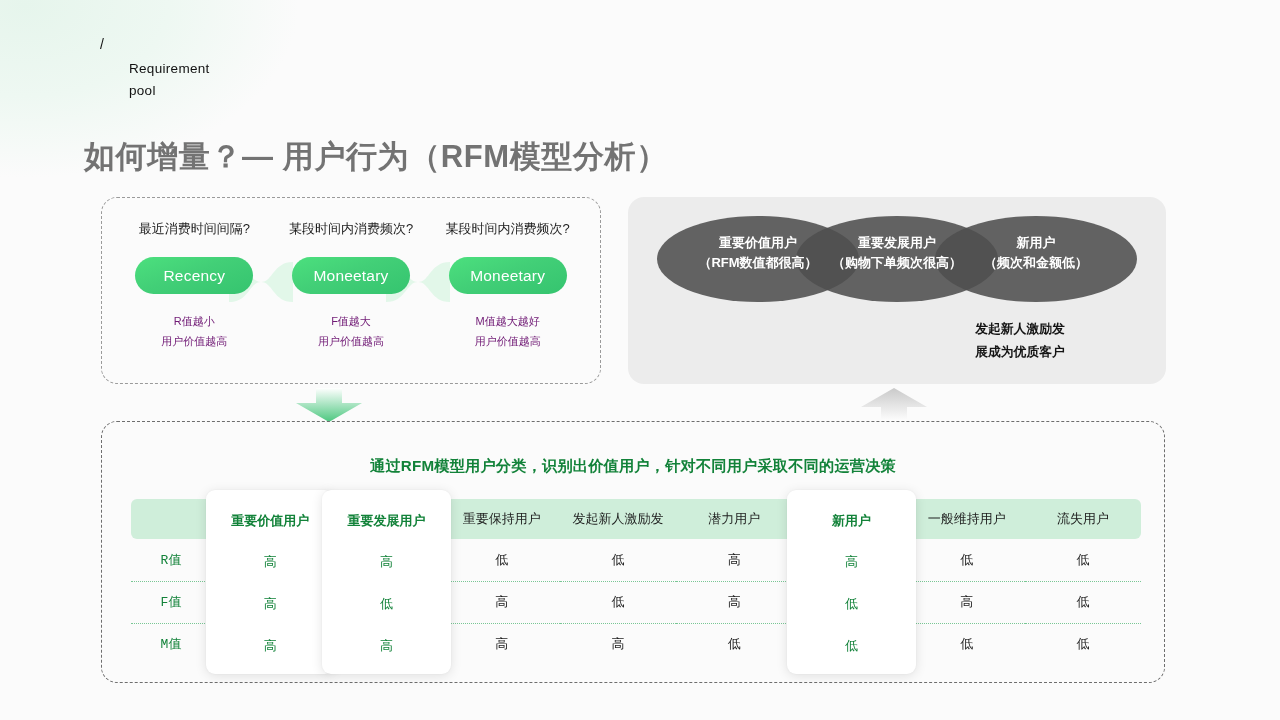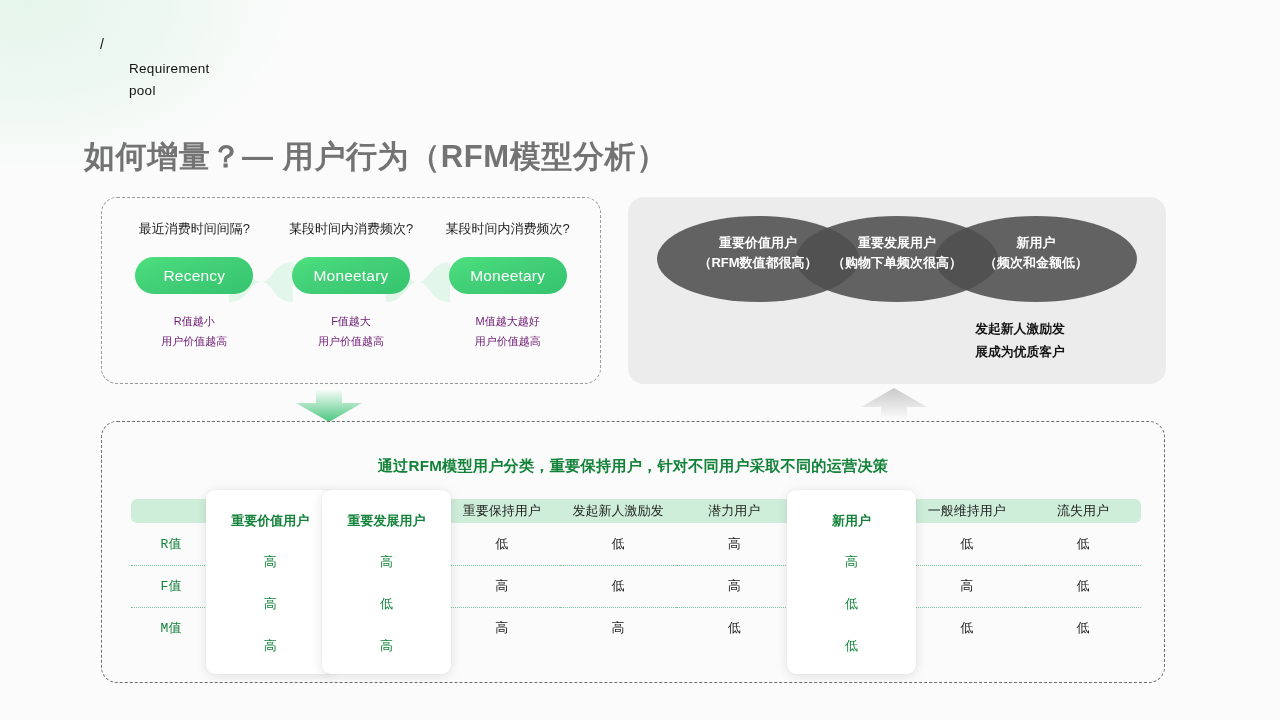--- a/index.html
+++ b/index.html
@@ -94,21 +94,21 @@
   
   #rfm-table {
     position: absolute; left: 29px; top: 77px; width: 1010px;
     border-collapse: collapse; table-layout: fixed;
   }
   #rfm-table th, #rfm-table td {
     text-align: center; font-size: 13px; color: #1d1d1d; height: 42px;
     position: relative; background: transparent;
   }
   #rfm-table thead th {
-    height: 24px; background: #cfeeda; font-weight: normal; color: #1d1d1d;
+    height: 40px; background: #cfeeda; font-weight: normal; color: #1d1d1d;
   }
   #rfm-table thead th:first-child { border-top-left-radius: 6px; border-bottom-left-radius: 6px; }
   #rfm-table thead th:last-child  { border-top-right-radius: 6px; border-bottom-right-radius: 6px; }
   #rfm-table tbody tr td { border-bottom: 1.4px dotted #79c795; font-family: Liberation Mono, monospace; }
   #rfm-table tbody tr:last-child td { border-bottom: none; }
   #rfm-table tbody td.rowlabel { color: #128239; font-weight: normal; text-align: center; }
   #rfm-table th.col-0 { width: 80px; }
 
   
   .hl-card {
@@ -213,21 +213,21 @@
   <defs>
     <linearGradient id="gUp" x1="0" y1="1" x2="0" y2="0">
       <stop offset="0%" stop-color="#ffffff"></stop>
         <stop offset="100%" stop-color="#c9c9c9"></stop>
     </linearGradient>
   </defs>
   <path d="M20,34 H46 V19 H66 L33,0 L0,19 H20 Z" fill="url(#gUp)"></path>
 </svg>
 
 <div id="result-panel">
-  <div id="result-heading">通过RFM模型用户分类，重要保持用户，针对不同用户采取不同的运营决策</div>
+  <div id="result-heading">通过RFM模型用户分类，识别出价值用户，针对不同用户采取不同的运营决策</div>
 
   <div id="hl-cards">
       <div class="hl-card" style="left: 104px; width: 128.25px; top: 68px; height: 184px;"></div>
       <div class="hl-text head" style="left: 104px; width: 128.25px; top: 90px;">重要价值用户</div>
       <div class="hl-text" style="left: 104px; width: 128.25px; top: 131px;">高</div>
       <div class="hl-text" style="left: 104px; width: 128.25px; top: 173px;">高</div>
       <div class="hl-text" style="left: 104px; width: 128.25px; top: 215px;">高</div>
       <div class="hl-card" style="left: 220.25px; width: 128.25px; top: 68px; height: 184px;"></div>
       <div class="hl-text head" style="left: 220.25px; width: 128.25px; top: 90px;">重要发展用户</div>
       <div class="hl-text" style="left: 220.25px; width: 128.25px; top: 131px;">高</div>

